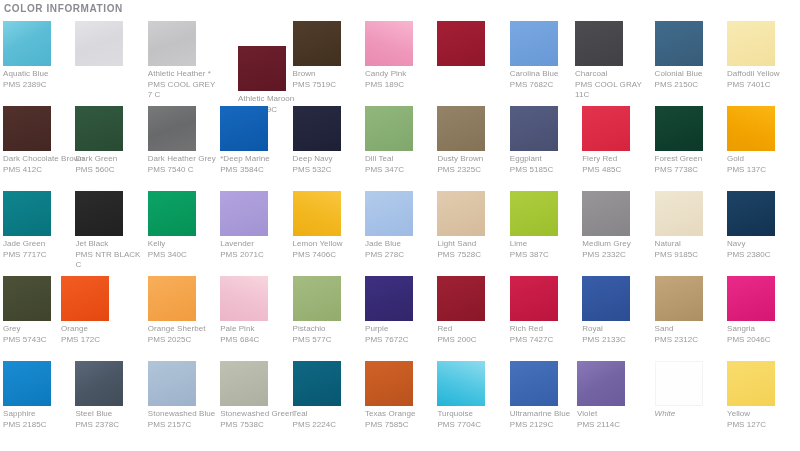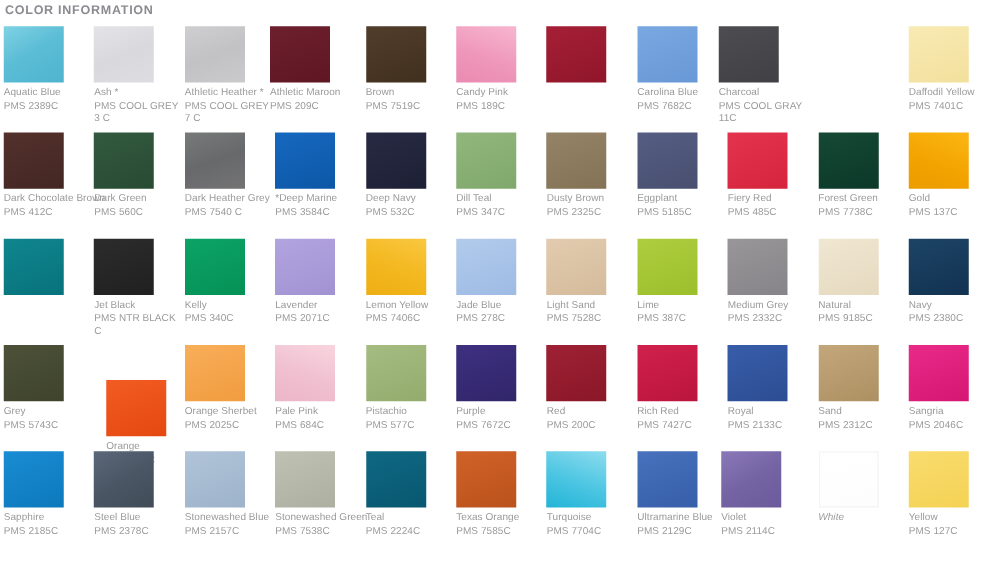--- a/index.html
+++ b/index.html
@@ -81,33 +81,29 @@
       <div class="swatch-row" style="height: 85px;">
         <div class="swatch-cell" style="left: 3px;">
           <div class="swatch-chip" title="Aquatic Blue" style="background: linear-gradient(150deg, rgb(127, 210, 228) 0%, rgb(92, 189, 214) 45%, rgb(79, 180, 207) 100%); width: 48px; height: 45px;"></div>
           <div class="swatch-text">
             <span class="swatch-name">Aquatic Blue</span>
             <span class="swatch-code">PMS 2389C</span>
           </div>
         </div>
         <div class="swatch-cell" style="left: 75.4px;">
           <div class="swatch-chip" title="Ash *" style="background: linear-gradient(160deg, rgb(228, 228, 232) 0%, rgb(216, 216, 221) 50%, rgb(221, 221, 225) 100%); width: 48px; height: 45px;"></div>
-          <div class="swatch-text">
-            <span class="swatch-name">Ash *</span>
-            <span class="swatch-code">PMS COOL GREY 3 C</span>
-          </div>
         </div>
         <div class="swatch-cell" style="left: 147.8px;">
           <div class="swatch-chip" title="Athletic Heather *" style="background: linear-gradient(160deg, rgb(207, 207, 209) 0%, rgb(194, 194, 197) 50%, rgb(202, 202, 205) 100%); width: 48px; height: 45px;"></div>
           <div class="swatch-text">
             <span class="swatch-name">Athletic Heather *</span>
             <span class="swatch-code">PMS COOL GREY 7 C</span>
           </div>
         </div>
-        <div class="swatch-cell" style="left: 216px;">
+        <div class="swatch-cell" style="left: 238px; margin-top: 25px;">
           <div class="swatch-chip" title="Athletic Maroon" style="background: linear-gradient(160deg, rgb(109, 31, 45) 0%, rgb(95, 23, 35) 100%); width: 48px; height: 45px;"></div>
           <div class="swatch-text">
             <span class="swatch-name">Athletic Maroon</span>
             <span class="swatch-code">PMS 209C</span>
           </div>
         </div>
         <div class="swatch-cell" style="left: 292.6px;">
           <div class="swatch-chip" title="Brown" style="background: linear-gradient(160deg, rgb(82, 61, 43) 0%, rgb(65, 48, 31) 100%); width: 48px; height: 45px;"></div>
           <div class="swatch-text">
             <span class="swatch-name">Brown</span>
@@ -129,20 +125,27 @@
           <div class="swatch-text">
             <span class="swatch-name">Carolina Blue</span>
             <span class="swatch-code">PMS 7682C</span>
           </div>
         </div>
         <div class="swatch-cell" style="left: 575px;">
           <div class="swatch-chip" title="Charcoal" style="background: linear-gradient(160deg, rgb(77, 76, 80) 0%, rgb(65, 64, 68) 100%); width: 48px; height: 45px;"></div>
           <div class="swatch-text">
             <span class="swatch-name">Charcoal</span>
             <span class="swatch-code">PMS COOL GRAY 11C</span>
+          </div>
+        </div>
+        <div class="swatch-cell" style="left: 654.6px;">
+          <div class="swatch-chip" title="Colonial Blue" style="background: linear-gradient(160deg, rgb(65, 107, 140) 0%, rgb(55, 92, 120) 100%); width: 48px; height: 45px;"></div>
+          <div class="swatch-text">
+            <span class="swatch-name">Colonial Blue</span>
+            <span class="swatch-code">PMS 2150C</span>
           </div>
         </div>
         <div class="swatch-cell" style="left: 727px;">
           <div class="swatch-chip" title="Daffodil Yellow" style="background: linear-gradient(160deg, rgb(248, 234, 179) 0%, rgb(242, 224, 156) 100%); width: 48px; height: 45px;"></div>
           <div class="swatch-text">
             <span class="swatch-name">Daffodil Yellow</span>
             <span class="swatch-code">PMS 7401C</span>
           </div>
         </div>
       </div>
@@ -221,20 +224,24 @@
           <div class="swatch-chip" title="Gold" style="background: linear-gradient(200deg, rgb(251, 182, 20) 0%, rgb(243, 164, 0) 55%, rgb(235, 156, 0) 100%); width: 48px; height: 45px;"></div>
           <div class="swatch-text">
             <span class="swatch-name">Gold</span>
             <span class="swatch-code">PMS 137C</span>
           </div>
         </div>
       </div>
       <div class="swatch-row" style="height: 85px;">
         <div class="swatch-cell" style="left: 3px;">
           <div class="swatch-chip" title="Jade Green" style="background: linear-gradient(160deg, rgb(15, 133, 142) 0%, rgb(8, 115, 124) 100%); width: 48px; height: 45px;"></div>
+          <div class="swatch-text">
+            <span class="swatch-name">Jade Green</span>
+            <span class="swatch-code">PMS 7717C</span>
+          </div>
         </div>
         <div class="swatch-cell" style="left: 75.4px;">
           <div class="swatch-chip" title="Jet Black" style="background: linear-gradient(160deg, rgb(44, 44, 44) 0%, rgb(32, 32, 32) 100%); width: 48px; height: 45px;"></div>
           <div class="swatch-text">
             <span class="swatch-name">Jet Black</span>
             <span class="swatch-code">PMS NTR BLACK C</span>
           </div>
         </div>
         <div class="swatch-cell" style="left: 147.8px;">
           <div class="swatch-chip" title="Kelly" style="background: linear-gradient(160deg, rgb(12, 163, 103) 0%, rgb(5, 145, 86) 100%); width: 48px; height: 45px;"></div>
@@ -301,21 +308,21 @@
         </div>
       </div>
       <div class="swatch-row" style="height: 85px;">
         <div class="swatch-cell" style="left: 3px;">
           <div class="swatch-chip" title="Olive" style="background: linear-gradient(160deg, rgb(76, 81, 56) 0%, rgb(63, 67, 44) 100%); width: 48px; height: 45px;"></div>
           <div class="swatch-text">
             <span class="swatch-name">Grey</span>
             <span class="swatch-code">PMS 5743C</span>
           </div>
         </div>
-        <div class="swatch-cell" style="left: 85px; margin-top: 28px;">
+        <div class="swatch-cell" style="left: 61px;">
           <div class="swatch-chip" title="Orange" style="background: linear-gradient(160deg, rgb(242, 92, 34) 0%, rgb(228, 72, 16) 100%); width: 48px; height: 45px;"></div>
           <div class="swatch-text">
             <span class="swatch-name">Orange</span>
             <span class="swatch-code">PMS 172C</span>
           </div>
         </div>
         <div class="swatch-cell" style="left: 147.8px;">
           <div class="swatch-chip" title="Orange Sherbet" style="background: linear-gradient(160deg, rgb(248, 174, 89) 0%, rgb(241, 156, 63) 100%); width: 48px; height: 45px;"></div>
           <div class="swatch-text">
             <span class="swatch-name">Orange Sherbet</span>

